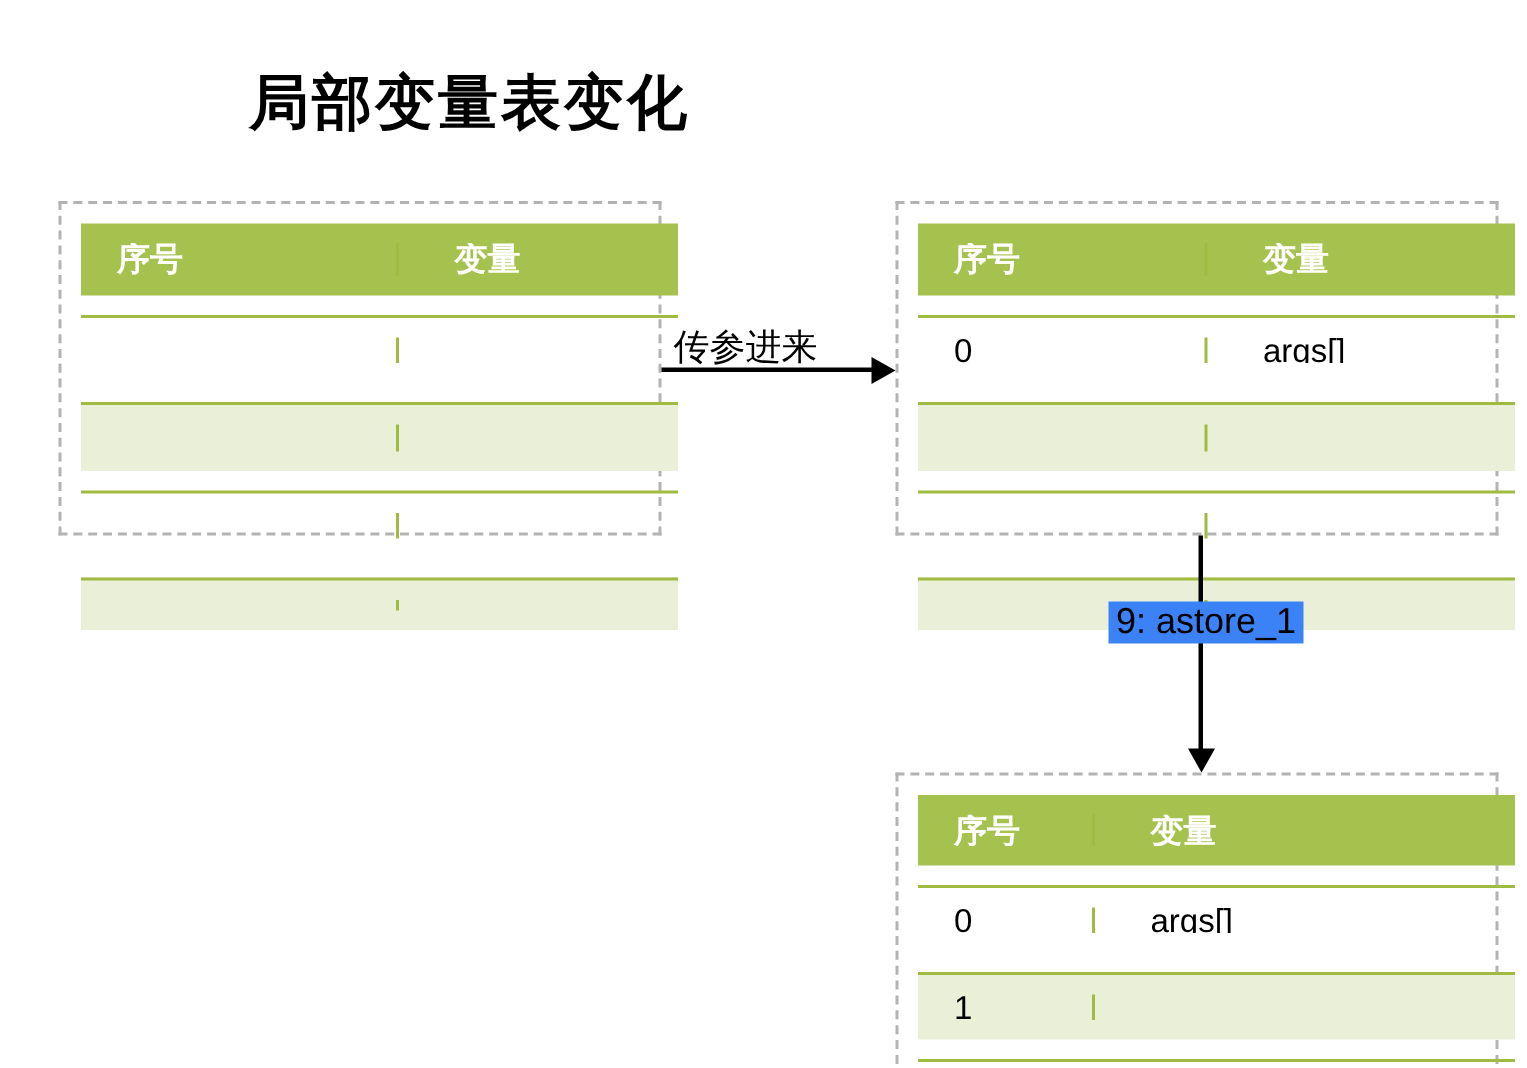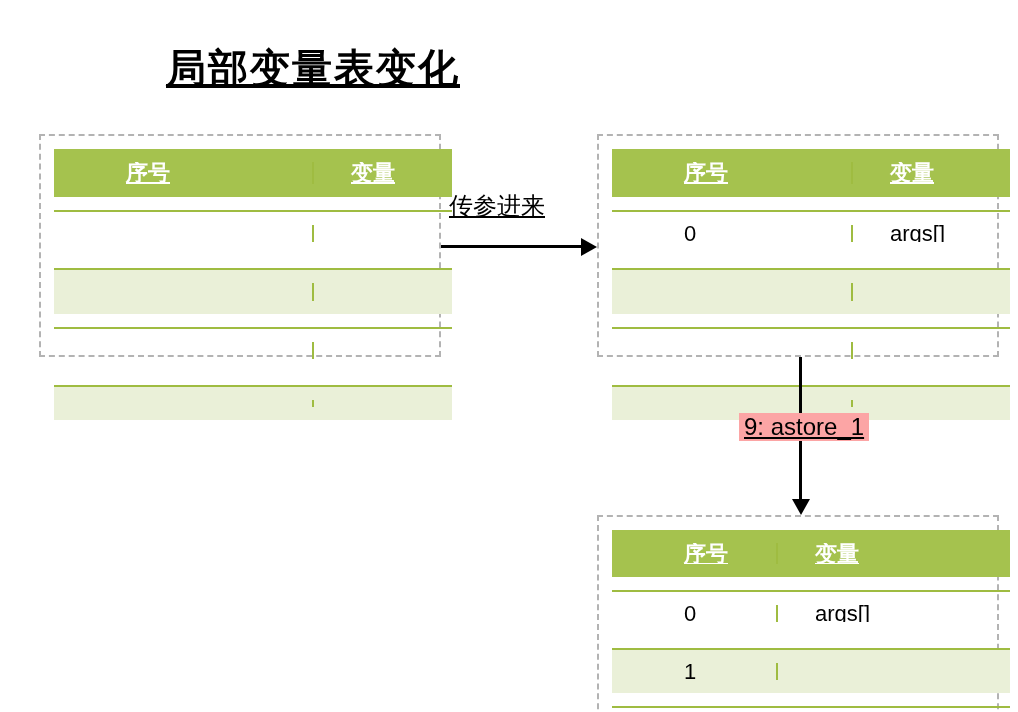--- a/index.html
+++ b/index.html
@@ -4,21 +4,21 @@
 <style>
   :root {
     --header-green: #a5c24e;
     --row-alt-green: #eaf0d8;
     --cell-border-green: #9fbc41;
     --dashed-gray: #b3b3b3;
     --header-text: #ffffff;
     --body-text: #000000;
     --arrow-black: #000000;
   }
-  * { box-sizing: border-box; margin: 13px; padding: 0; text-decoration: underline; }
+  * { box-sizing: border-box; margin: 13px; padding: 0; }
   html, body { background: #ffffff; }
   body {
     width: 1018px; height: 712px;
     position: relative;
     overflow: hidden;
     font-family: "Liberation Sans", "DejaVu Sans", sans-serif;
     color: var(--body-text);
   }
   .title {
     position: absolute;
@@ -31,21 +31,21 @@
   
   .tbl {
     position: absolute;
     border: 2px dashed var(--dashed-gray);
     background: #ffffff;
   }
   #tableA { left: 0px;   top: 95px;  width: 402px; height: 223px; }
   #tableB { left: 558px; top: 95px;  width: 402px; height: 223px; }
   #tableC { left: 558px; top: 476px; width: 402px; height: 224px; }
 
-  .row { display: flex; width: 100%; padding-left: 48px; }
+  .row { display: flex; width: 100%; }
   .row.head { background: var(--header-green); }
   .row.alt  { background: var(--row-alt-green); }
   .row.data { border-top: 2px solid var(--cell-border-green); }
 
   .r48 { height: 48px; } .r47 { height: 47px; }
   .r45 { height: 45px; } .r46 { height: 46px; }
   .r35 { height: 35px; } .r37 { height: 37px; }
 
   .c1, .c2 {
     display: flex;
@@ -94,22 +94,22 @@
     border-top: 16px solid var(--arrow-black);
     border-left: 9px solid transparent;
     border-right: 9px solid transparent;
   }
   .arrow-label {
     position: absolute;
     font-size: 24px;
     color: var(--body-text);
     white-space: nowrap;
   }
-  #label-pass   { left: 410px; top: 151px; }
-  #label-astore { left: 700px; top: 374px; background: #fca5a5; padding: 0 5px; }
+  #label-pass   { left: 410px; top: 176px; }
+  #label-astore { left: 700px; top: 362px; background: #3b82f6; padding: 0 5px; }
 </style>
 </head>
 <body>
 
 <div class="title">局部变量表变化</div>
 
 <div class="tbl" id="tableA">
   <div class="row head r48">
     <div class="c1 th">序号</div>
     <div class="c2 th">变量</div>

